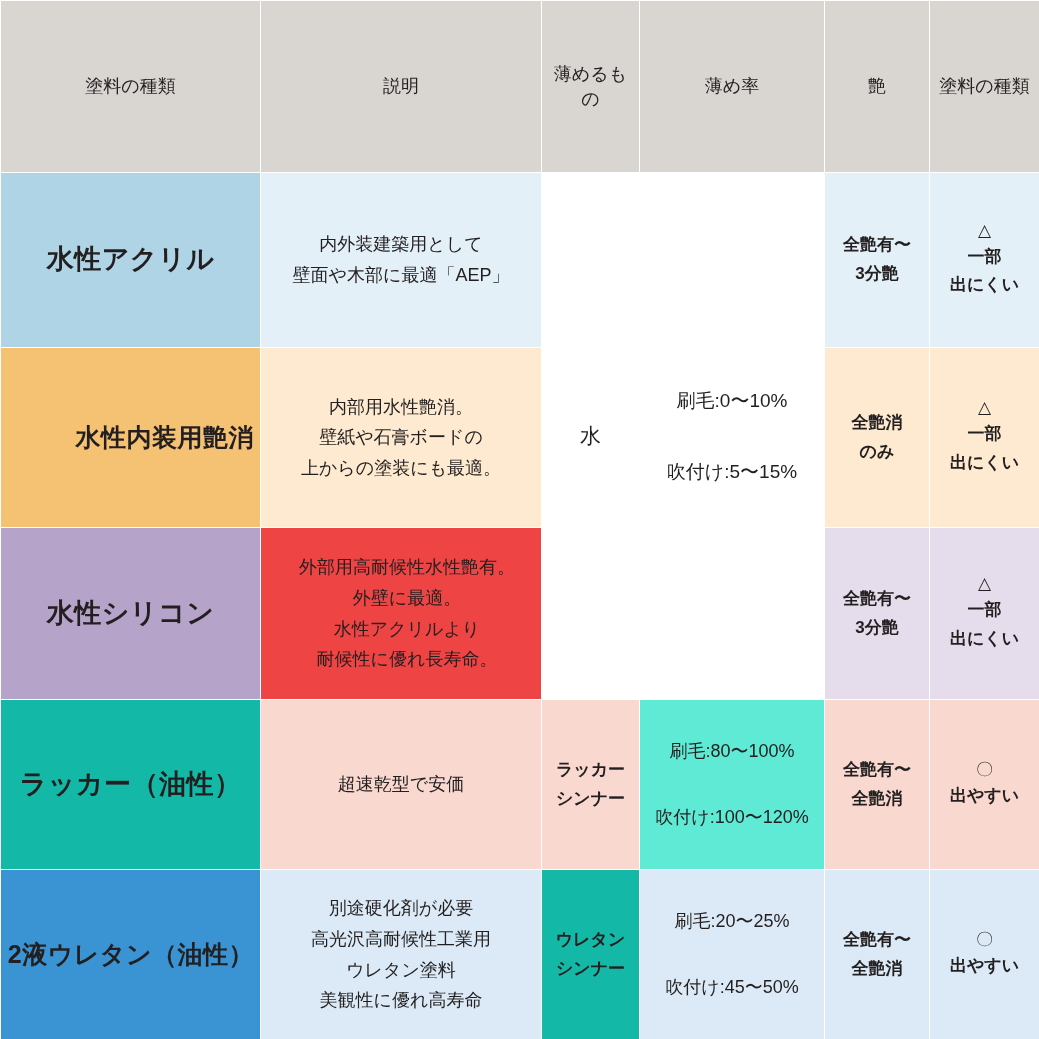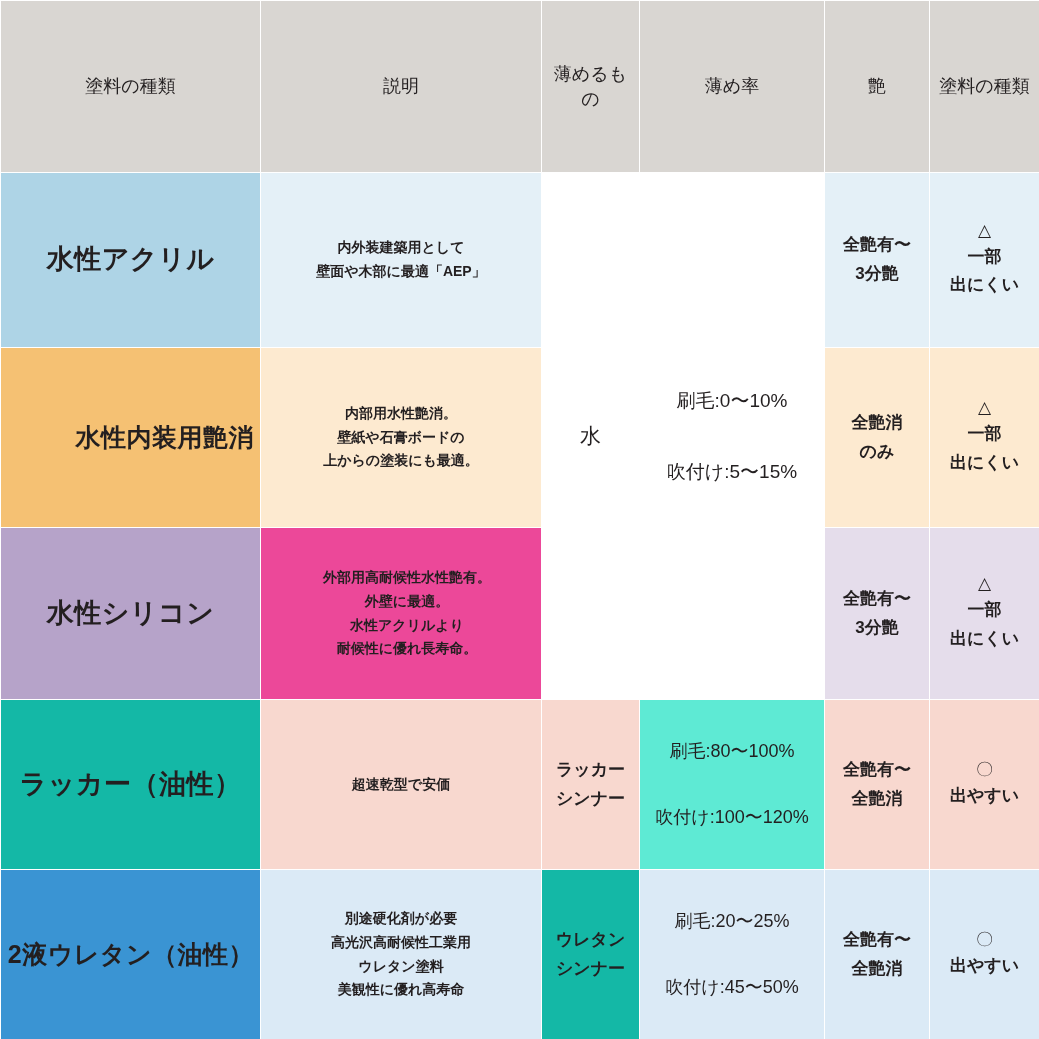--- a/index.html
+++ b/index.html
@@ -51,22 +51,22 @@
     font-size: 27px;
     font-weight: bold;
     letter-spacing: 0.5px;
     line-height: 1.3;
   }
   td.type-cell.small {
     font-size: 25px;
     text-align: right;
   }
   td.desc-cell {
-    font-size: 14px;
-    font-weight: bold;
+    font-size: 18px;
+    font-weight: normal;
     line-height: 1.7;
   }
   td.mid-cell {
     font-size: 19px;
     font-weight: normal;
     line-height: 1.85;
   }
   td.gloss-cell, td.color-cell {
     font-size: 17px;
     font-weight: bold;
@@ -138,21 +138,21 @@
 のみ</td>
       <td class="color-cell" style="background:#fdead0;">
         <span class="mark">△</span>
         <span class="ws-pre">一部
 出にくい</span>
       </td>
     </tr>
 
     <tr class="r2">
       <td class="type-cell" style="background:#b6a3c9;">水性シリコン</td>
-      <td class="desc-cell ws-pre" style="background:#ec4899;padding-left:18px;">外部用高耐候性水性艶有。
+      <td class="desc-cell ws-pre" style="background:#ef4444;padding-left:18px;">外部用高耐候性水性艶有。
 外壁に最適。
 水性アクリルより
 耐候性に優れ長寿命。</td>
       <td class="gloss-cell ws-pre" style="background:#e5ddeb;">全艶有〜
 3分艶</td>
       <td class="color-cell" style="background:#e5ddeb;">
         <span class="mark">△</span>
         <span class="ws-pre">一部
 出にくい</span>
       </td>

